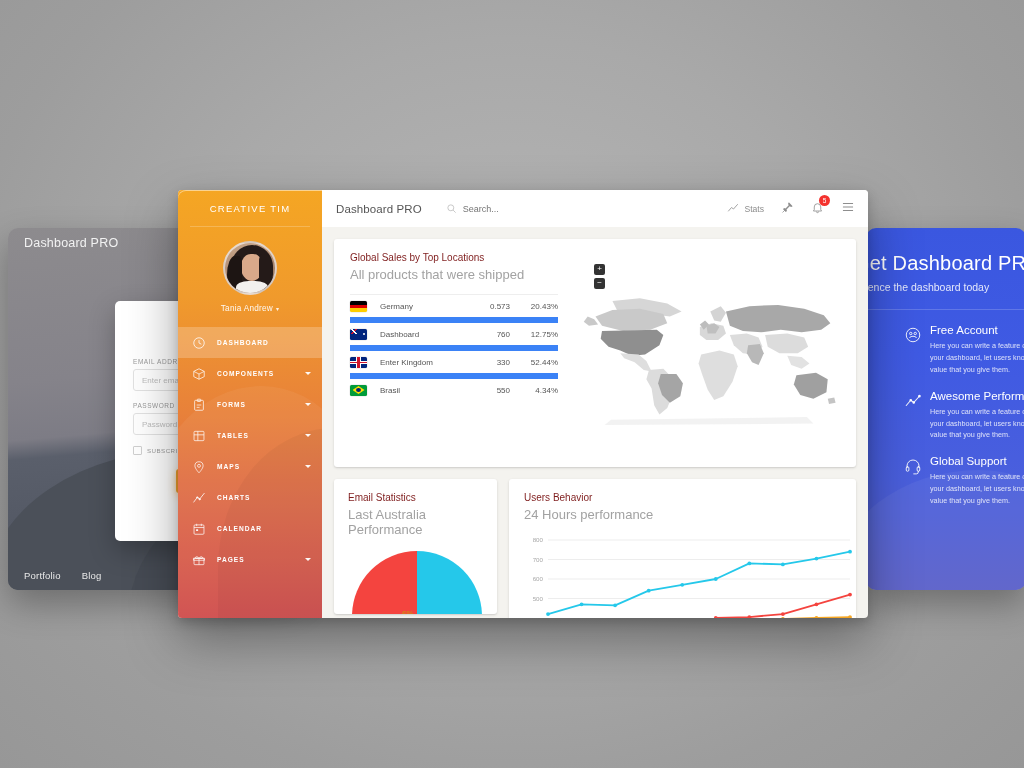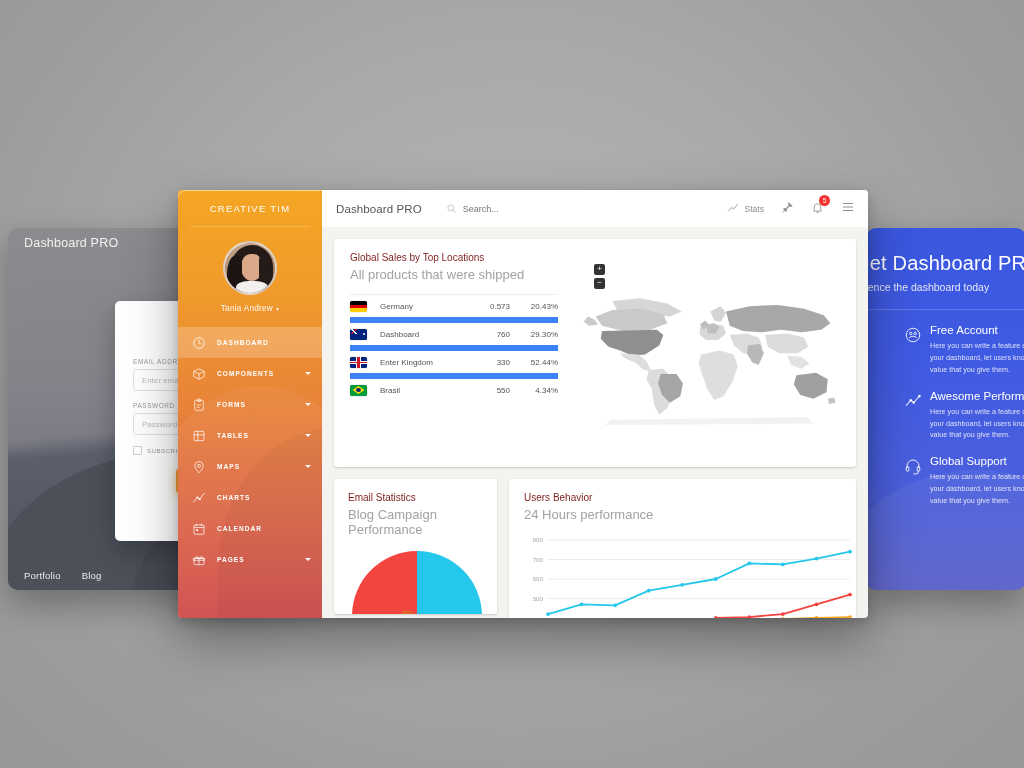--- a/index.html
+++ b/index.html
@@ -561,21 +561,21 @@
               </tr>
               <tr>
                 <td class="c-flag">
                   <span class="flag" style="background:#00247d">
                     <i style="position:absolute;left:0;top:0;width:8px;height:5.5px;background:linear-gradient(45deg,transparent 43%,#fff 43% 57%,transparent 57%),linear-gradient(-45deg,transparent 43%,#cf142b 43% 57%,transparent 57%);display:block"></i>
                     <i style="position:absolute;right:2px;top:4px;width:2px;height:2px;background:#fff;border-radius:50%;display:block"></i>
                   </span>
                 </td>
                 <td>Dashboard</td>
                 <td class="c-num">760</td>
-                <td class="c-pct">29.30%</td>
+                <td class="c-pct">12.75%</td>
               </tr>
               <tr>
                 <td class="c-flag">
                   <span class="flag" style="background:#00247d">
                     <i style="position:absolute;inset:0;background:linear-gradient(0deg,transparent 38%,#fff 38% 62%,transparent 62%),linear-gradient(90deg,transparent 35%,#fff 35% 65%,transparent 65%);display:block"></i>
                     <i style="position:absolute;inset:0;background:linear-gradient(0deg,transparent 42%,#cf142b 42% 58%,transparent 58%),linear-gradient(90deg,transparent 40%,#cf142b 40% 60%,transparent 60%);display:block"></i>
                   </span>
                 </td>
                 <td>Enter Kingdom</td>
                 <td class="c-num">330</td>
@@ -636,21 +636,21 @@
 
             <path fill="#e6e6e6" d="M60 218 L360 214 L370 224 L50 226 Z" opacity=".5"></path>
           </svg>
         </div>
       </section>
 
       <div id="bottom-row">
 
         <section class="card" id="email-card">
           <div class="card-title">Email Statistics</div>
-          <div class="card-sub">Blog Campaign Performance</div>
+          <div class="card-sub">Last Australia Performance</div>
           <div id="pie-wrap">
             <div id="pie" style="background: conic-gradient(rgb(37, 200, 234) 0deg, rgb(37, 200, 234) 190.8deg, rgb(245, 166, 35) 190.8deg, rgb(245, 166, 35) 212.4deg, rgb(244, 68, 63) 212.4deg, rgb(244, 68, 63) 360deg);"></div>
             <div id="pie-label">6%</div>
           </div>
         </section>
 
         <section class="card" id="users-card">
           <div class="card-title">Users Behavior</div>
           <div class="card-sub">24 Hours performance</div>
           <div id="line-chart"><svg width="332" height="84">

